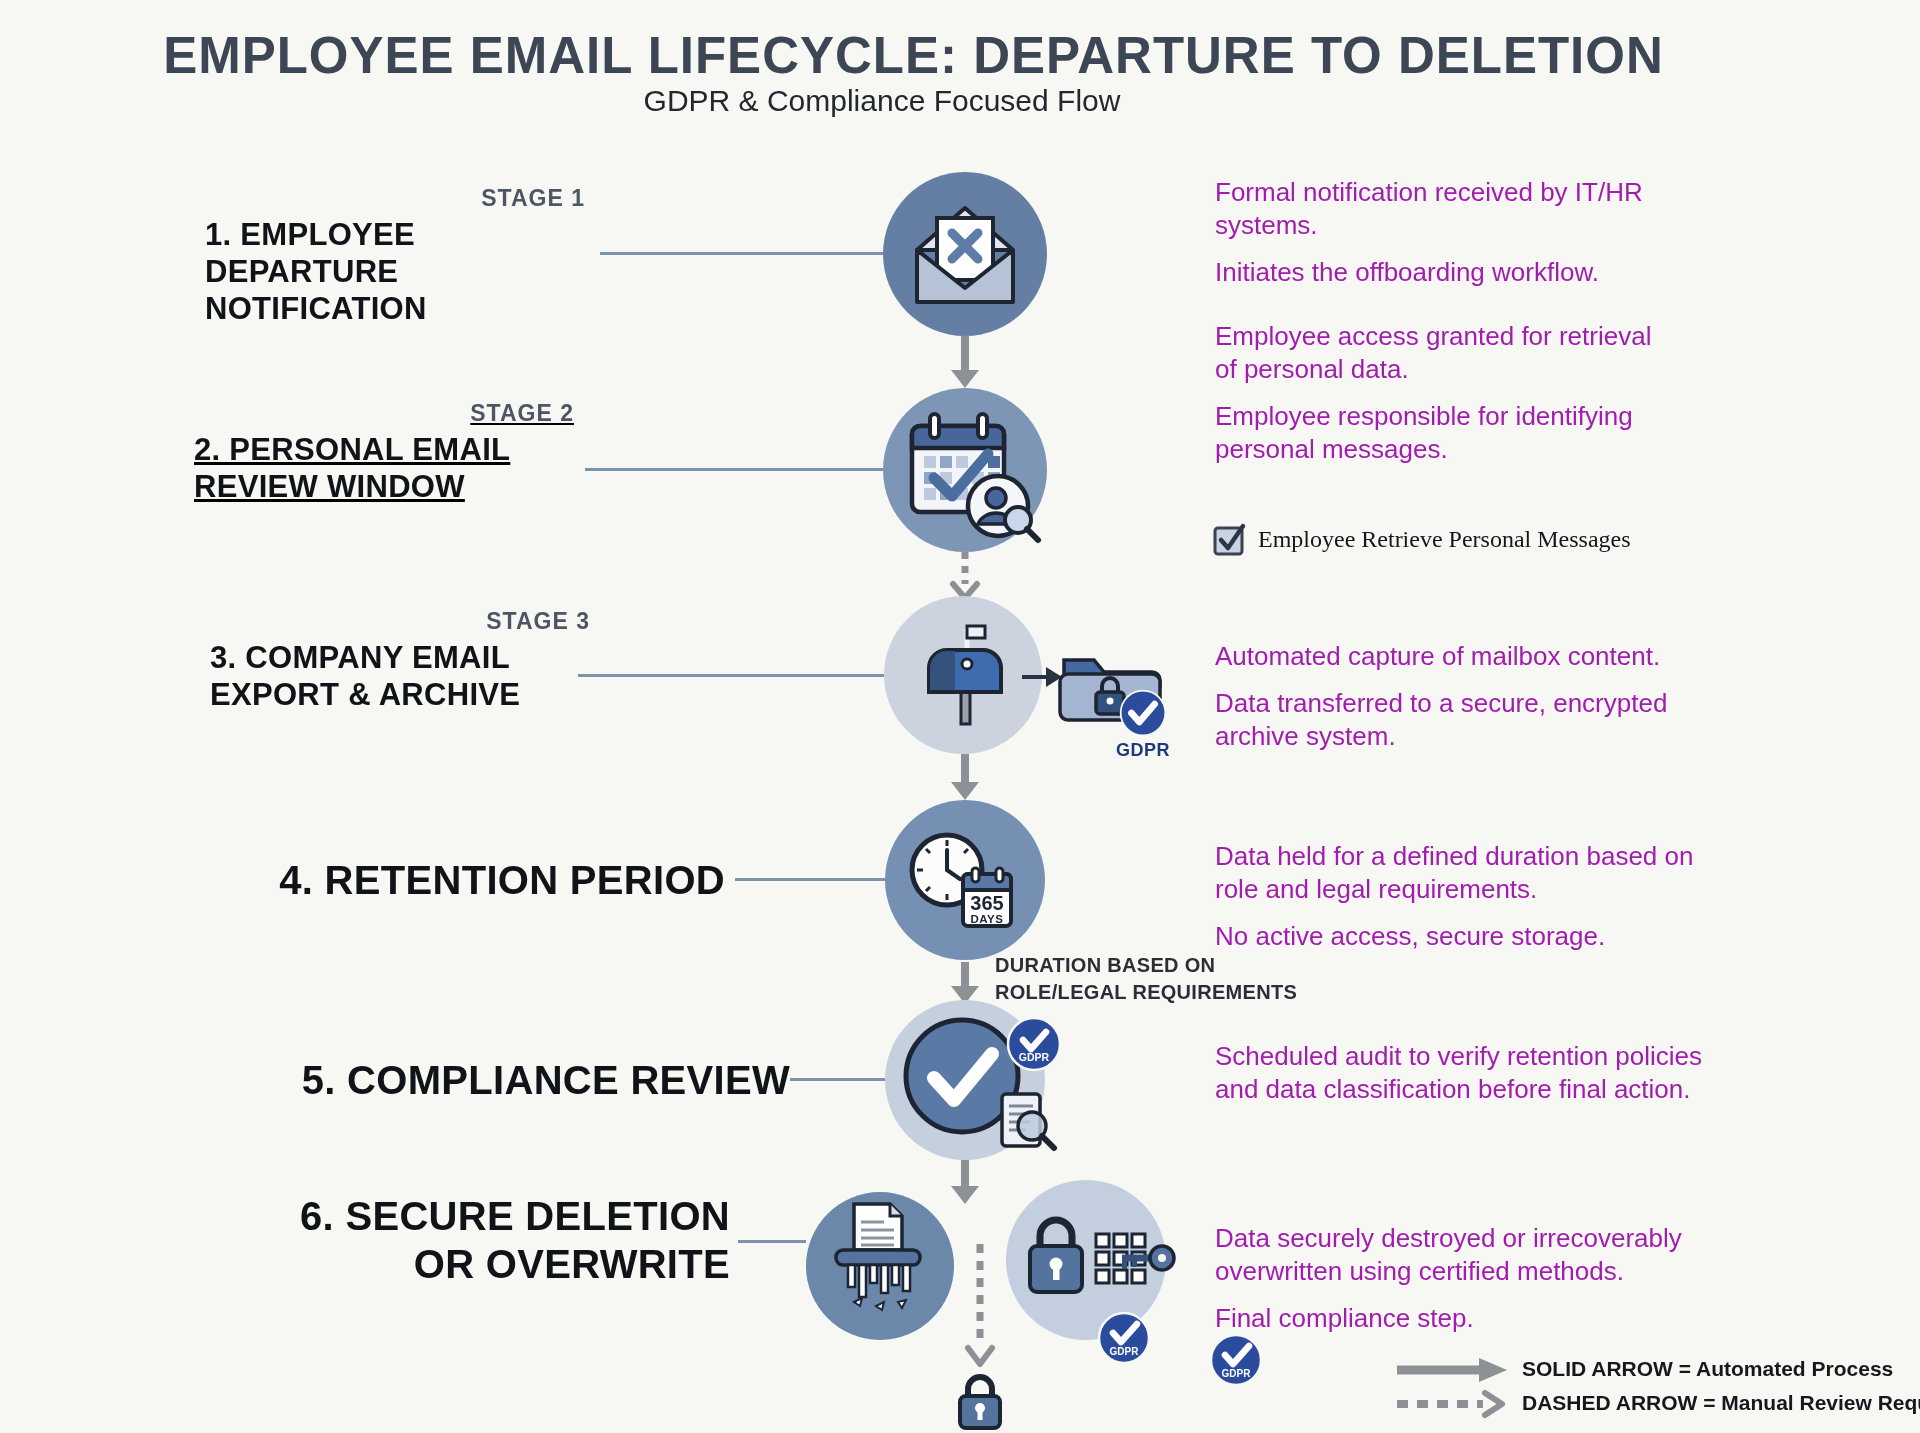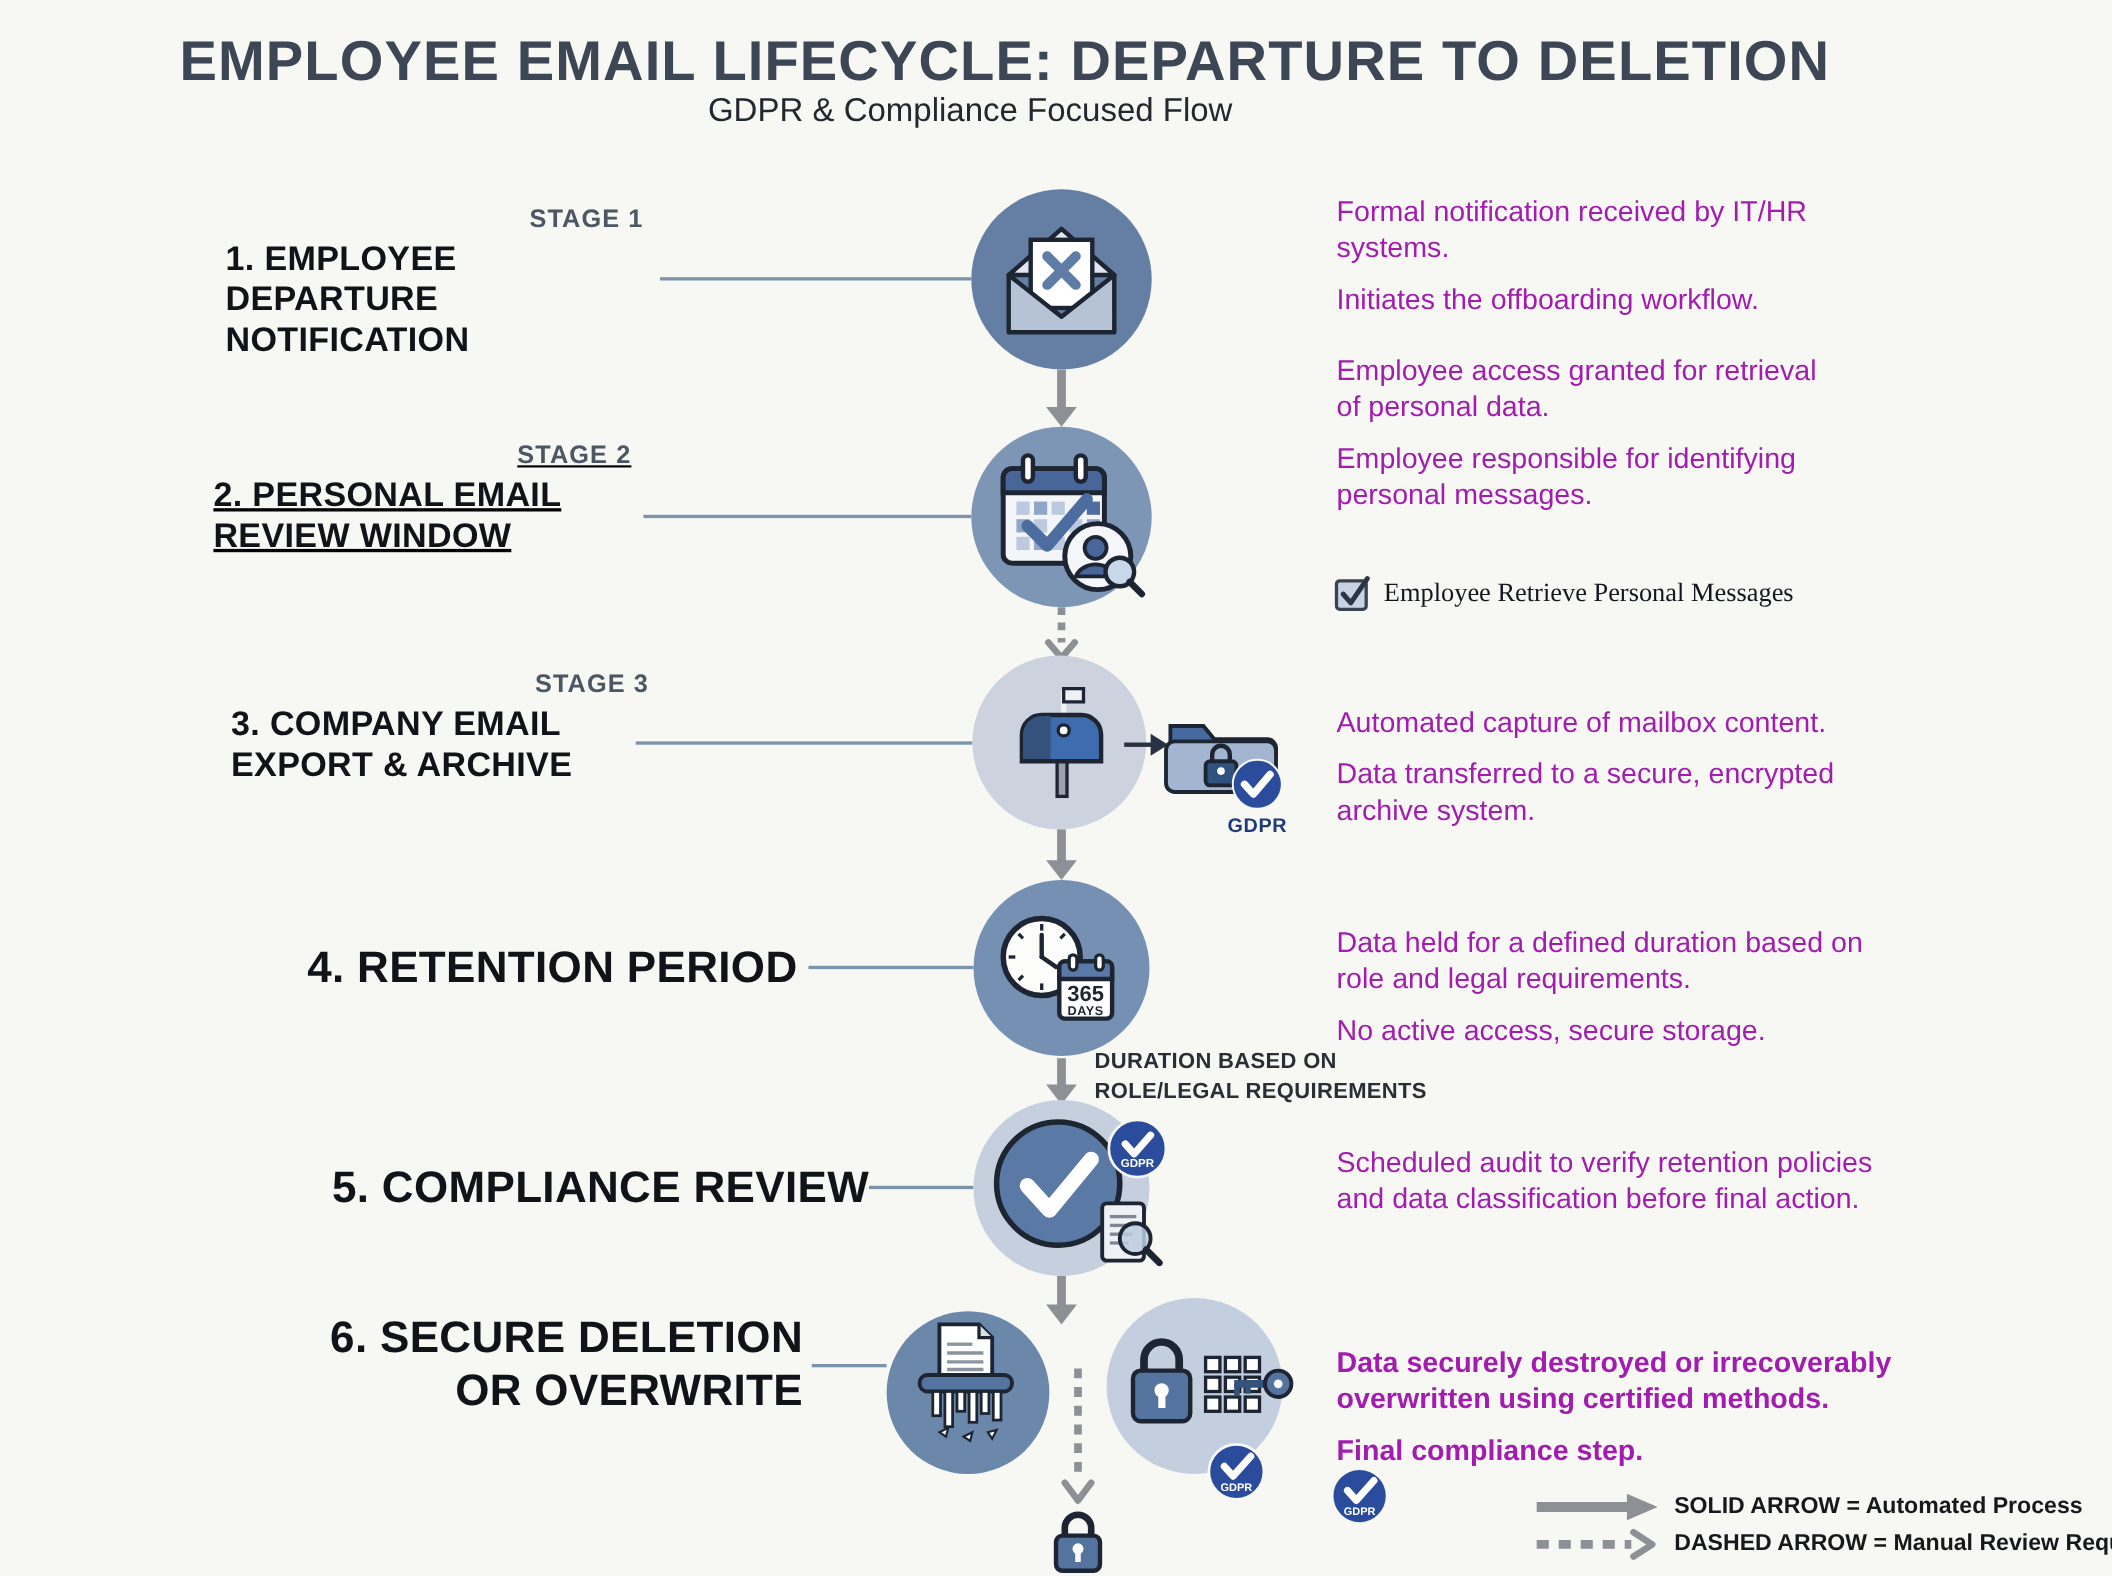--- a/index.html
+++ b/index.html
@@ -273,21 +273,21 @@
     <rect x="112" y="52" width="5" height="11" fill="#35527c"></rect>
     <rect x="122" y="52" width="5" height="9" fill="#35527c"></rect>
     <circle cx="152" cy="52" r="12" fill="#54739f" stroke="#1d2533" stroke-width="3.5"></circle>
     <circle cx="152" cy="52" r="4" fill="#f7f7f4"></circle>
   </svg>
   <svg class="abs" style="left:1096px;top:1310px;" width="56" height="56" viewBox="0 0 56 56">
     <circle cx="28" cy="28" r="25" fill="#2b4c9c" stroke="#f7f7f4" stroke-width="2.5"></circle>
     <path d="M17 23 l8 9 l16 -18" stroke="#ffffff" stroke-width="6.5" fill="none" stroke-linecap="round" stroke-linejoin="round"></path>
     <text x="28" y="45" text-anchor="middle" font-size="10" font-weight="bold" fill="#ffffff">GDPR</text>
   </svg>
-  <div class="desc" style="left:1215px;top:1222px;width:530px;font-weight:bold;">
+  <div class="desc" style="left:1215px;top:1222px;width:530px;">
     <p>Data securely destroyed or irrecoverably overwritten using certified methods.</p>
     <p>Final compliance step.</p>
   </div>
   <svg class="abs" style="left:1208px;top:1332px;" width="56" height="56" viewBox="0 0 56 56">
     <circle cx="28" cy="28" r="25" fill="#2b4c9c" stroke="#f7f7f4" stroke-width="2.5"></circle>
     <path d="M17 23 l8 9 l16 -18" stroke="#ffffff" stroke-width="6.5" fill="none" stroke-linecap="round" stroke-linejoin="round"></path>
     <text x="28" y="45" text-anchor="middle" font-size="10" font-weight="bold" fill="#ffffff">GDPR</text>
   </svg>
 
   <svg class="abs" style="left:963px;top:1244px;" width="34" height="122" viewBox="0 0 34 122">

